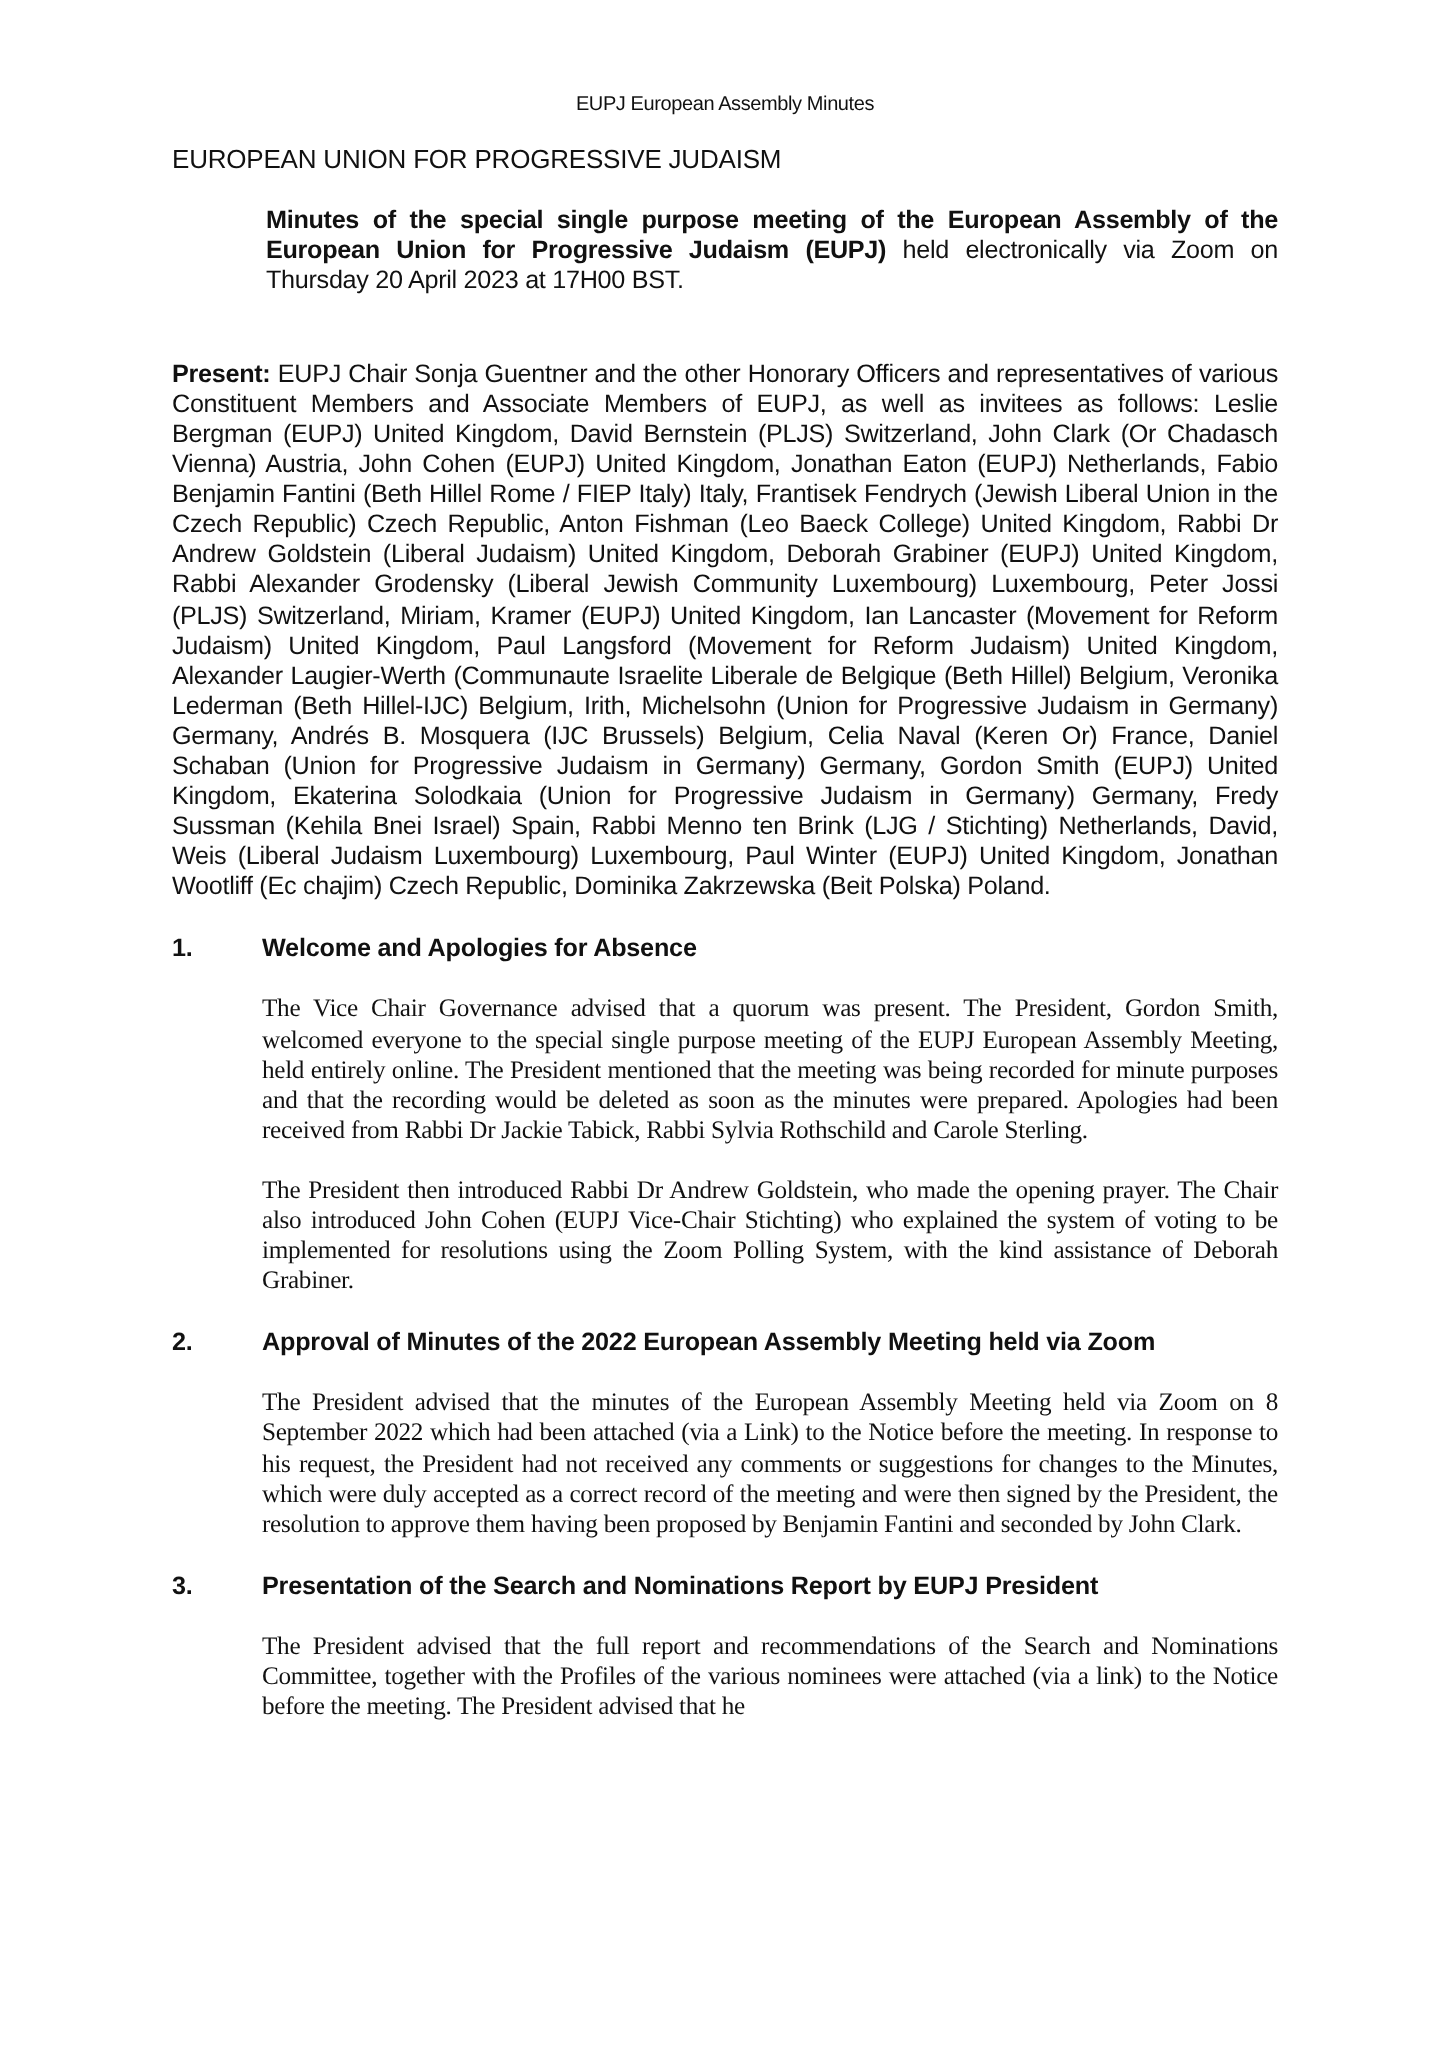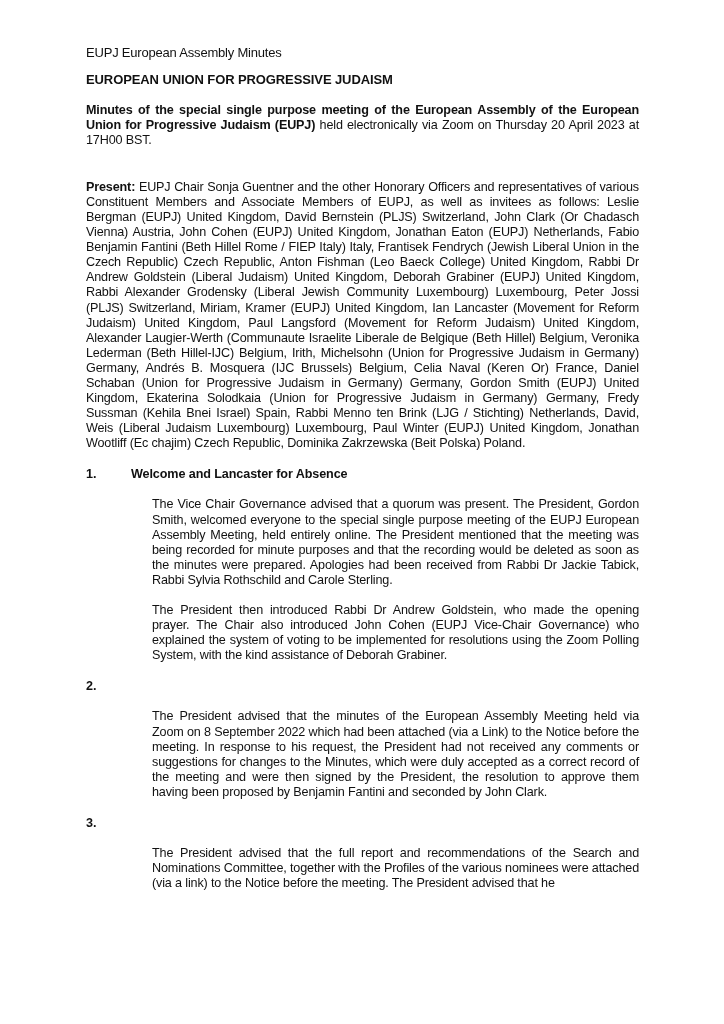--- a/index.html
+++ b/index.html
@@ -1,66 +1,68 @@
 <!DOCTYPE html>
 <html><head>
 <meta charset="utf-8">
 <style>
   html, body { margin: 0; padding: 0; background: #ffffff; }
   body { width: 724px; height: 1024px; position: relative; overflow: hidden;
          font-family: "Liberation Sans", sans-serif; color: #111; }
   .page { position: absolute; left: 86px; top: 47px; width: 553px; }
-  .hdr { font-size: 13px; line-height: 11.5px; letter-spacing: -0.2px; }
-  .org { font-weight: bold; font-size: 13px; margin-top: 13px; line-height: 16px; letter-spacing: -0.1px; }
+  .hdr { font-size: 10px; line-height: 11.5px; letter-spacing: -0.2px; text-align: center; }
+  .org { font-weight: normal; font-size: 13px; margin-top: 13px; line-height: 16px; letter-spacing: -0.1px; }
   p { margin: 0; }
   .body { font-size: 12.6px; line-height: 15.1px; text-align: justify; letter-spacing: -0.15px; }
-  .title { margin-top: 15px; }
+  .title { margin-top: 15px; margin-left: 47px; }
   .present { margin-top: 32px; }
   .b { font-weight: bold; }
   .section { margin-top: 16px; }
   .sec-head { display: flex; font-weight: bold; font-size: 12.6px; line-height: 15px; letter-spacing: -0.1px; }
   .sec-num { width: 45px; flex: none; }
-  .sec-body { margin-left: 66px; }
+  .sec-body { margin-left: 45px; font-family: Liberation Serif, serif; }
   .sec-body p { margin-top: 15px; }
 </style>
 </head>
 <body>
 
 <div class="page">
   <div class="hdr">
     <div>EUPJ European Assembly Minutes</div>
   </div>
 
   <div class="org">EUROPEAN UNION FOR PROGRESSIVE JUDAISM</div>
 
   <p class="body title"><span class="b">Minutes of the special single purpose meeting of the European Assembly of the European Union for Progressive Judaism (EUPJ)</span><span> held electronically via Zoom on Thursday 20 April 2023 at 17H00 BST.</span></p>
 
   <p class="body present"><span class="b">Present:</span><span> EUPJ Chair Sonja Guentner and the other Honorary Officers and representatives of various Constituent Members and Associate Members of EUPJ, as well as invitees as follows: Leslie Bergman (EUPJ) United Kingdom, David Bernstein (PLJS) Switzerland, John Clark (Or Chadasch Vienna) Austria, John Cohen (EUPJ) United Kingdom, Jonathan Eaton (EUPJ) Netherlands, Fabio Benjamin Fantini (Beth Hillel Rome / FIEP Italy) Italy, Frantisek Fendrych (Jewish Liberal Union in the Czech Republic) Czech Republic, Anton Fishman (Leo Baeck College) United Kingdom, Rabbi Dr Andrew Goldstein (Liberal Judaism) United Kingdom, Deborah Grabiner (EUPJ) United Kingdom, Rabbi Alexander Grodensky (Liberal Jewish Community Luxembourg) Luxembourg, Peter Jossi (PLJS) Switzerland, Miriam, Kramer (EUPJ) United Kingdom, Ian Lancaster (Movement for Reform Judaism) United Kingdom, Paul Langsford (Movement for Reform Judaism) United Kingdom, Alexander Laugier-Werth (Communaute Israelite Liberale de Belgique (Beth Hillel) Belgium, Veronika Lederman (Beth Hillel-IJC) Belgium, Irith, Michelsohn (Union for Progressive Judaism in Germany) Germany, Andrés B. Mosquera (IJC Brussels) Belgium, Celia Naval (Keren Or) France, Daniel Schaban (Union for Progressive Judaism in Germany) Germany, Gordon Smith (EUPJ) United Kingdom, Ekaterina Solodkaia (Union for Progressive Judaism in Germany) Germany, Fredy Sussman (Kehila Bnei Israel) Spain, Rabbi Menno ten Brink (LJG / Stichting) Netherlands, David, Weis (Liberal Judaism Luxembourg) Luxembourg, Paul Winter (EUPJ) United Kingdom, Jonathan Wootliff (Ec chajim) Czech Republic, Dominika Zakrzewska (Beit Polska) Poland.</span></p>
 
   <div class="section">
     <div class="sec-head">
       <span class="sec-num">1.</span>
-      <span>Welcome and Lancaster for Absence</span>
+      <span>Welcome and Apologies for Absence</span>
     </div>
     <div class="sec-body body">
       <p>The Vice Chair Governance advised that a quorum was present. The President, Gordon Smith, welcomed everyone to the special single purpose meeting of the EUPJ European Assembly Meeting, held entirely online. The President mentioned that the meeting was being recorded for minute purposes and that the recording would be deleted as soon as the minutes were prepared. Apologies had been received from Rabbi Dr Jackie Tabick, Rabbi Sylvia Rothschild and Carole Sterling.</p>
-      <p>The President then introduced Rabbi Dr Andrew Goldstein, who made the opening prayer. The Chair also introduced John Cohen (EUPJ Vice-Chair Governance) who explained the system of voting to be implemented for resolutions using the Zoom Polling System, with the kind assistance of Deborah Grabiner.</p>
+      <p>The President then introduced Rabbi Dr Andrew Goldstein, who made the opening prayer. The Chair also introduced John Cohen (EUPJ Vice-Chair Stichting) who explained the system of voting to be implemented for resolutions using the Zoom Polling System, with the kind assistance of Deborah Grabiner.</p>
     </div>
   </div>
 
   <div class="section">
     <div class="sec-head">
       <span class="sec-num">2.</span>
+      <span>Approval of Minutes of the 2022 European Assembly Meeting held via Zoom</span>
     </div>
     <div class="sec-body body">
       <p>The President advised that the minutes of the European Assembly Meeting held via Zoom on 8 September 2022 which had been attached (via a Link) to the Notice before the meeting. In response to his request, the President had not received any comments or suggestions for changes to the Minutes, which were duly accepted as a correct record of the meeting and were then signed by the President, the resolution to approve them having been proposed by Benjamin Fantini and seconded by John Clark.</p>
     </div>
   </div>
 
   <div class="section">
     <div class="sec-head">
       <span class="sec-num">3.</span>
+      <span>Presentation of the Search and Nominations Report by EUPJ President</span>
     </div>
     <div class="sec-body body">
       <p>The President advised that the full report and recommendations of the Search and Nominations Committee, together with the Profiles of the various nominees were attached (via a link) to the Notice before the meeting. The President advised that he</p>
     </div>
   </div>
 </div>
 
 </body></html>

